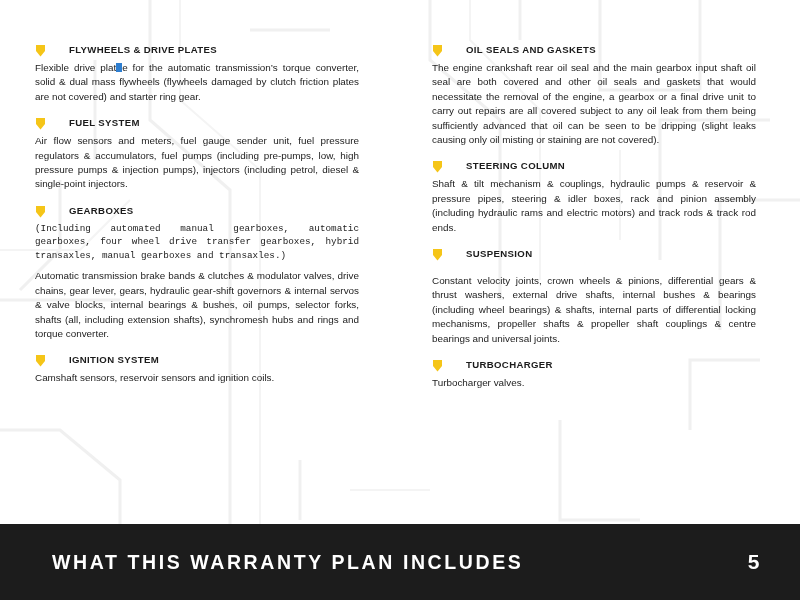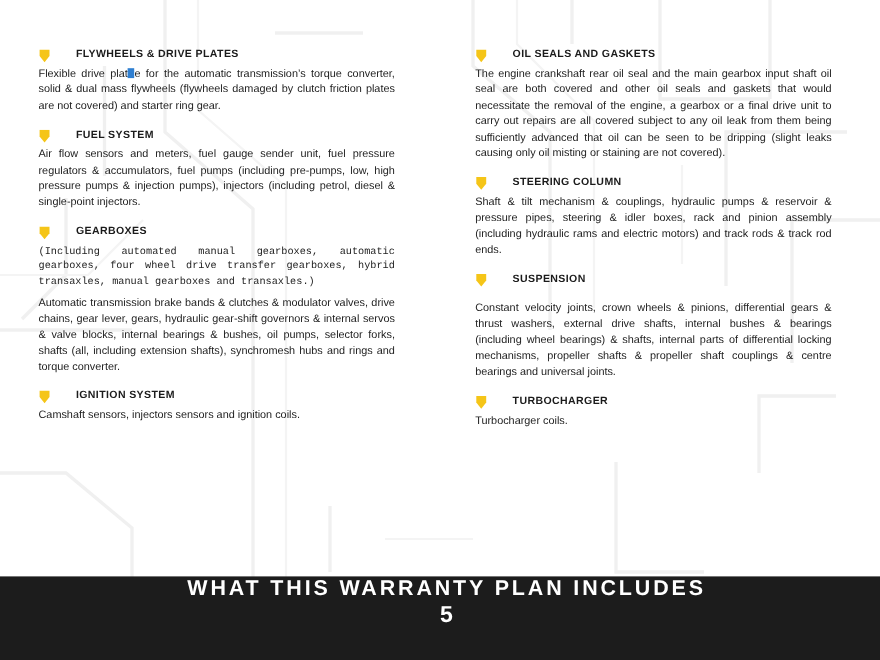--- a/index.html
+++ b/index.html
@@ -103,21 +103,21 @@
     z-index: 3;
   }
   .footer-inner {
     position: absolute;
     left: 52px;
     right: 40px;
     top: 0;
     bottom: 0;
     display: flex;
     align-items: center;
-    flex-direction: column;
+    justify-content: space-between;
   }
   .footer-title {
     color: #ffffff;
     font-size: 19.5px;
     font-weight: bold;
     letter-spacing: 2.6px;
     text-transform: uppercase;
     white-space: nowrap;
   }
   .footer-page {
@@ -202,21 +202,21 @@
 
       <div class="block">
         <div class="head-row">
           <span class="bullet">
             <svg width="11" height="12" viewBox="0 0 11 12">
                 <path d="M1 0 H10 L10 6 L5.5 11.5 L1 6 Z" fill="#f5c518"></path>
               </svg>
           </span>
           <span class="head-text">IGNITION SYSTEM</span>
         </div>
-        <p class="para">Camshaft sensors, injectors sensors and ignition coils.</p>
+        <p class="para">Camshaft sensors, reservoir sensors and ignition coils.</p>
       </div>
 
     </div>
 
     <div class="col col-right">
 
       <div class="block">
         <div class="head-row">
           <span class="bullet">
             <svg width="11" height="12" viewBox="0 0 11 12">
@@ -257,21 +257,21 @@
 
       <div class="block">
         <div class="head-row">
           <span class="bullet">
             <svg width="11" height="12" viewBox="0 0 11 12">
                 <path d="M1 0 H10 L10 6 L5.5 11.5 L1 6 Z" fill="#f5c518"></path>
               </svg>
           </span>
           <span class="head-text">TURBOCHARGER</span>
         </div>
-        <p class="para">Turbocharger coils.</p>
+        <p class="para">Turbocharger valves.</p>
       </div>
 
     </div>
 
   </div>
 
   <div class="footer">
     <div class="footer-inner">
       <div class="footer-title">WHAT THIS WARRANTY PLAN INCLUDES</div>
       <div class="footer-page">5</div>

